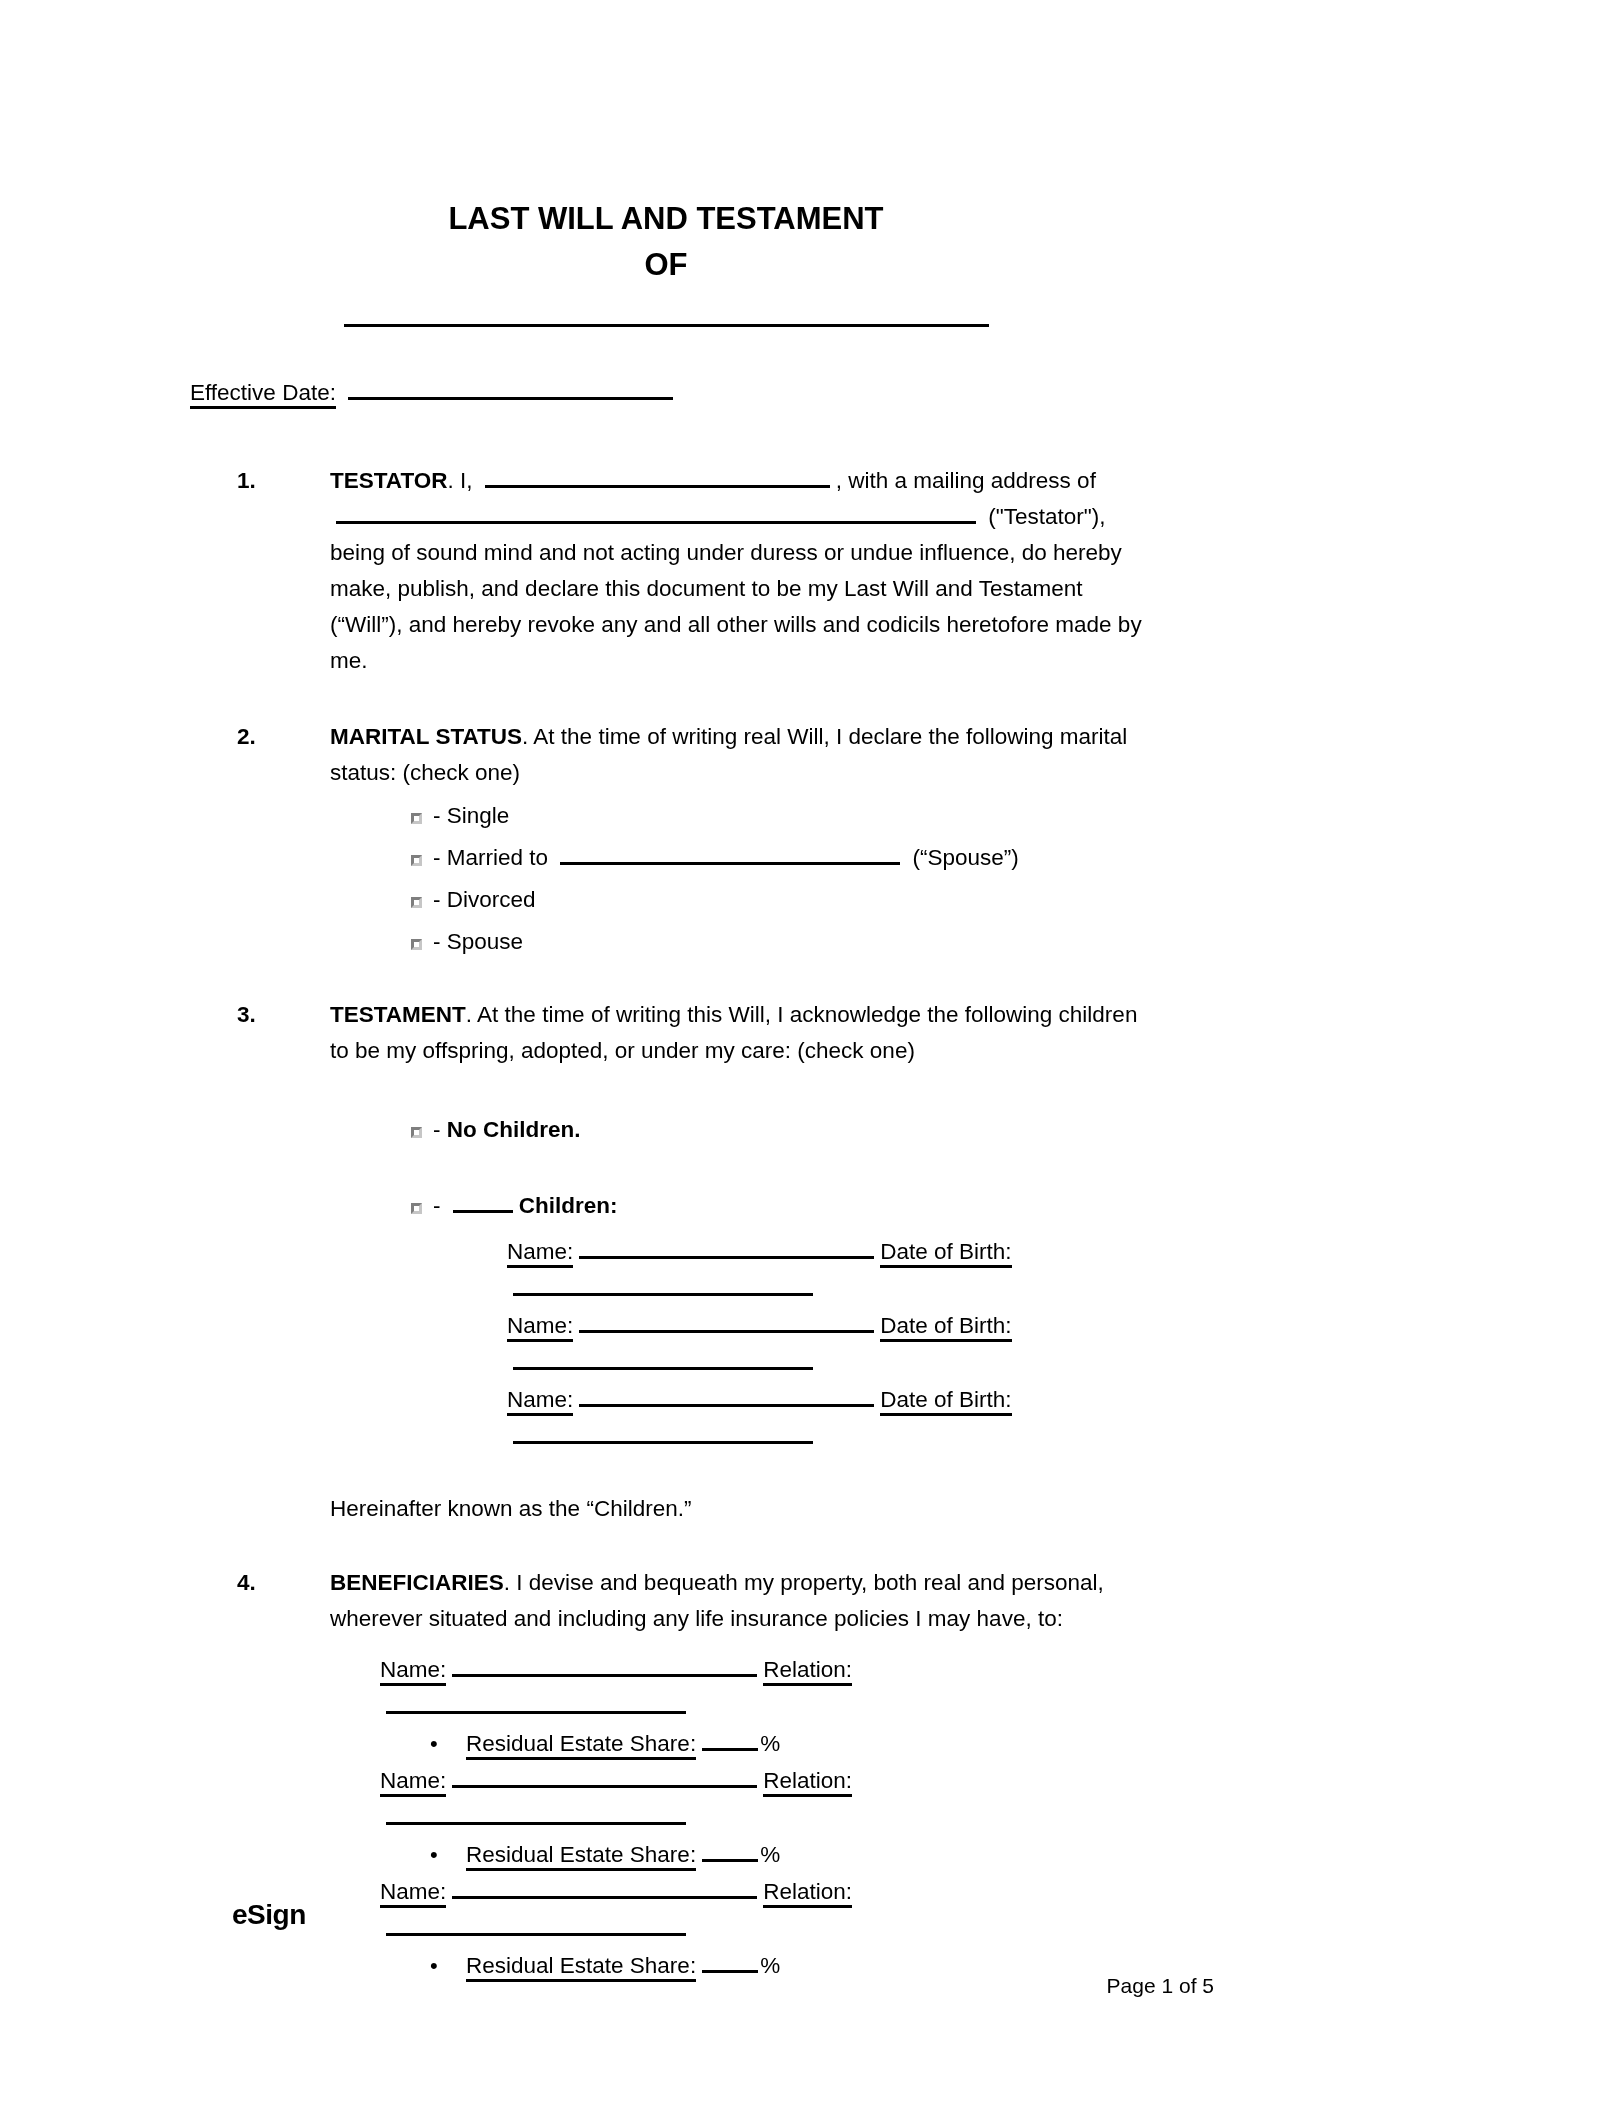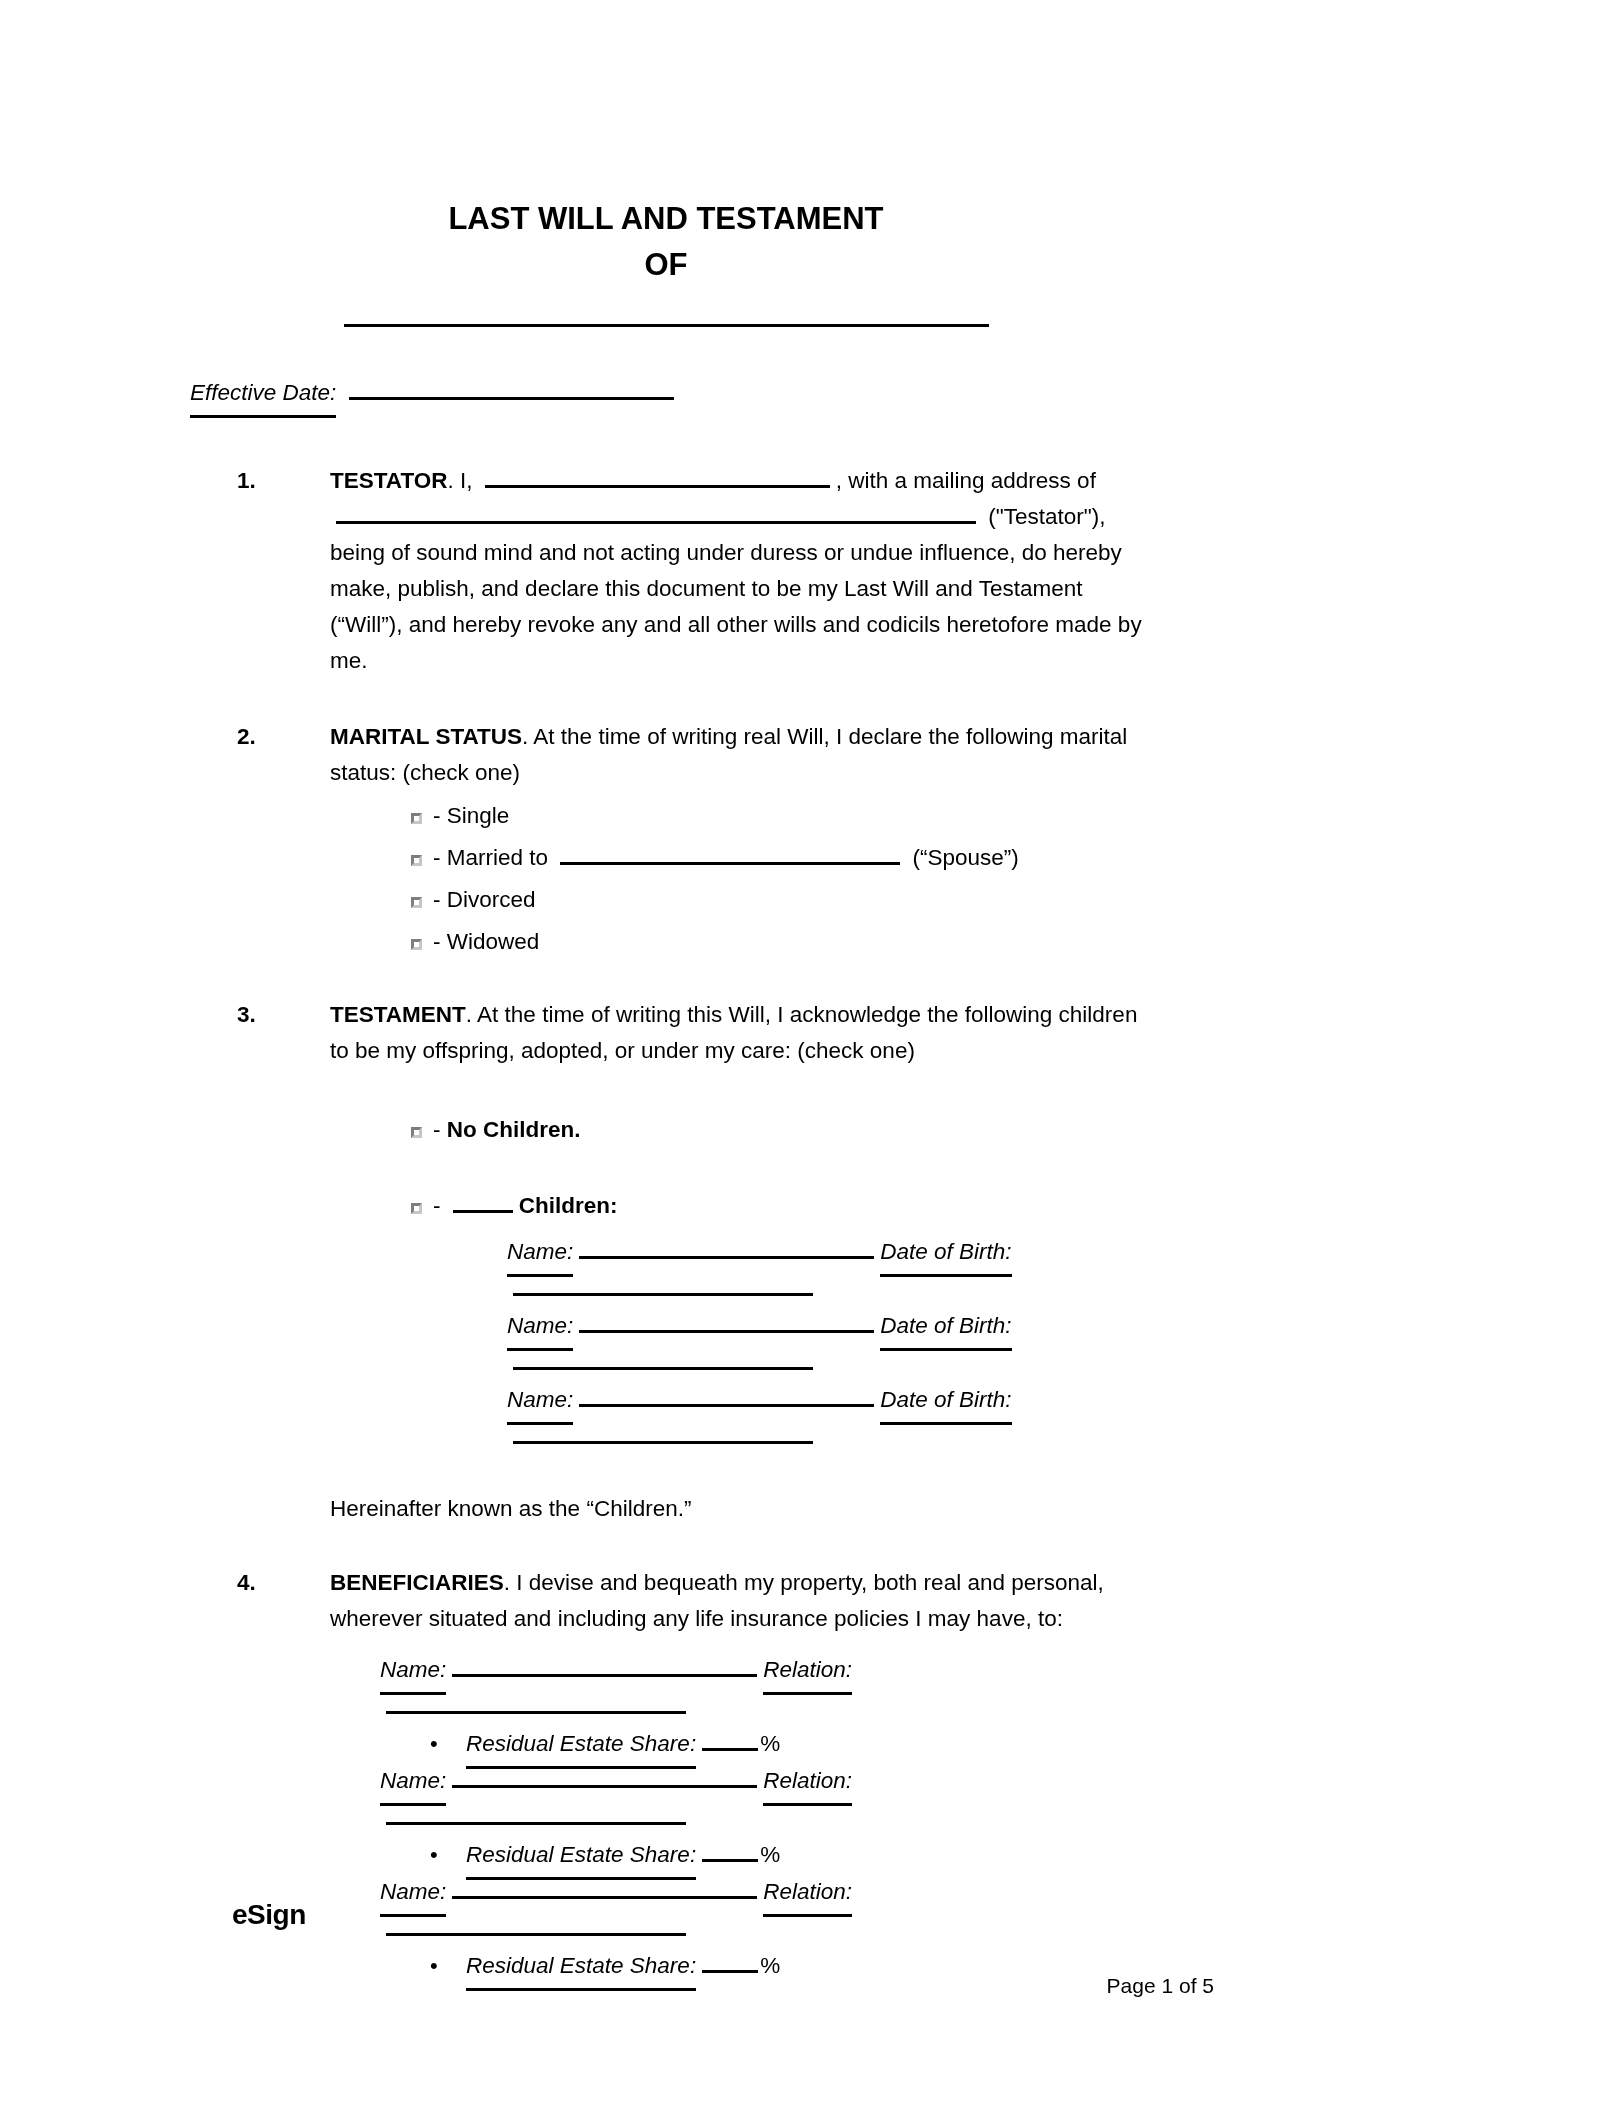--- a/index.html
+++ b/index.html
@@ -13,21 +13,21 @@
     overflow:hidden;
   }
   .content { padding:0 190px; }
 
   
   .title-block { padding-top:196px; text-align:center; font-weight:bold; font-size:31px; line-height:46px; }
   .title-name-line { width:645px; margin:36px auto 0; border-bottom:3px solid #000; height:2px; }
 
   
   .effective { margin-top:48px; }
-  .ul { border-bottom:3px solid #000; padding-bottom:10px;font-style:italic; }
+  .ul { border-bottom:3px solid #000; padding-bottom:1px; }
 
   
   .blank { display:inline-block; border-bottom:3px solid #000; height:20px; vertical-align:baseline; margin:0 6px; }
   .w-name { width:345px; }
   .w-addr { width:640px; }
   .w-eff { width:325px; }
   .w-spouse { width:340px; }
   .w-count { width:60px; }
   .w-child { width:295px; }
   .w-dob { width:300px; }
@@ -103,21 +103,21 @@
           <div class="opt">
             <span class="cb"></span><span>- Single</span>
           </div>
           <div class="opt">
             <span class="cb"></span><span>- Married to </span><span class="blank w-spouse"></span><span> (“Spouse”)</span>
           </div>
           <div class="opt">
             <span class="cb"></span><span>- Divorced</span>
           </div>
           <div class="opt">
-            <span class="cb"></span><span>- Widowed</span>
+            <span class="cb"></span><span>- Spouse</span>
           </div>
         </div>
       </div>
     </div>
 
     <div class="sec mt-sec3">
       <div class="sec-num">3.</div>
       <div class="sec-body">
         <span class="b">TESTAMENT</span><span>. At the time of writing this Will, I acknowledge the following children to be my offspring, adopted, or under my care: (check one)</span>
 

